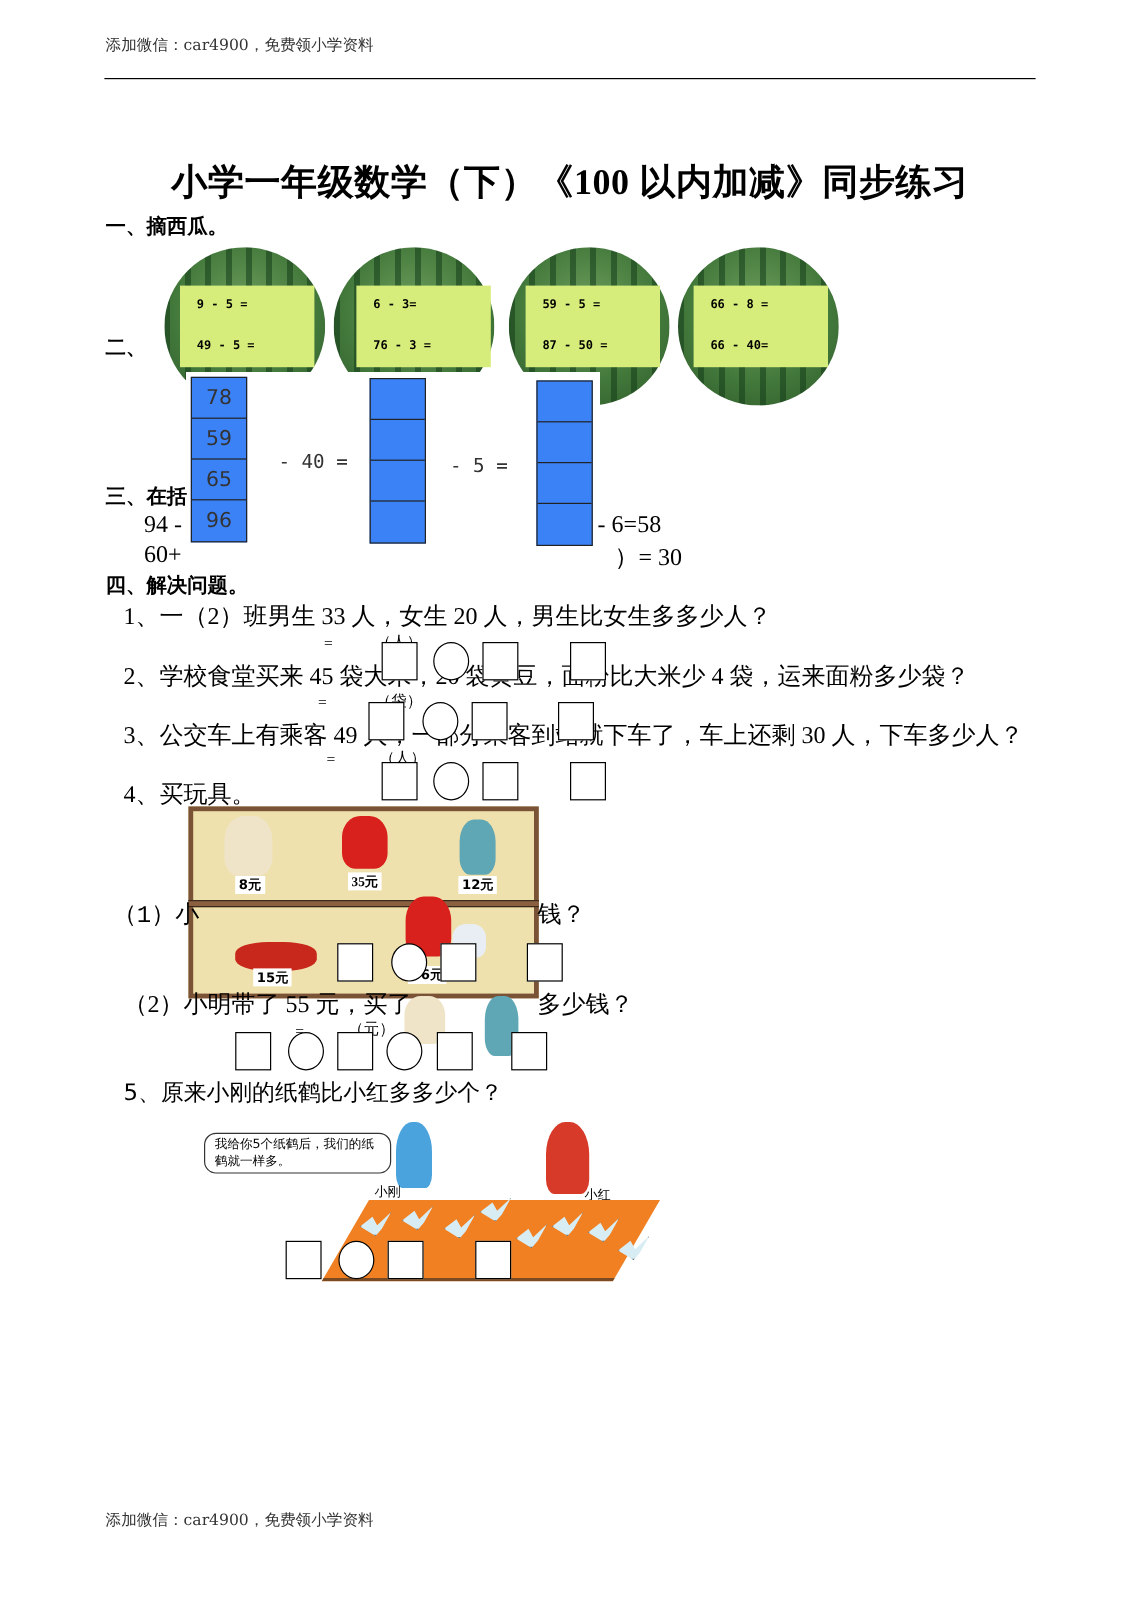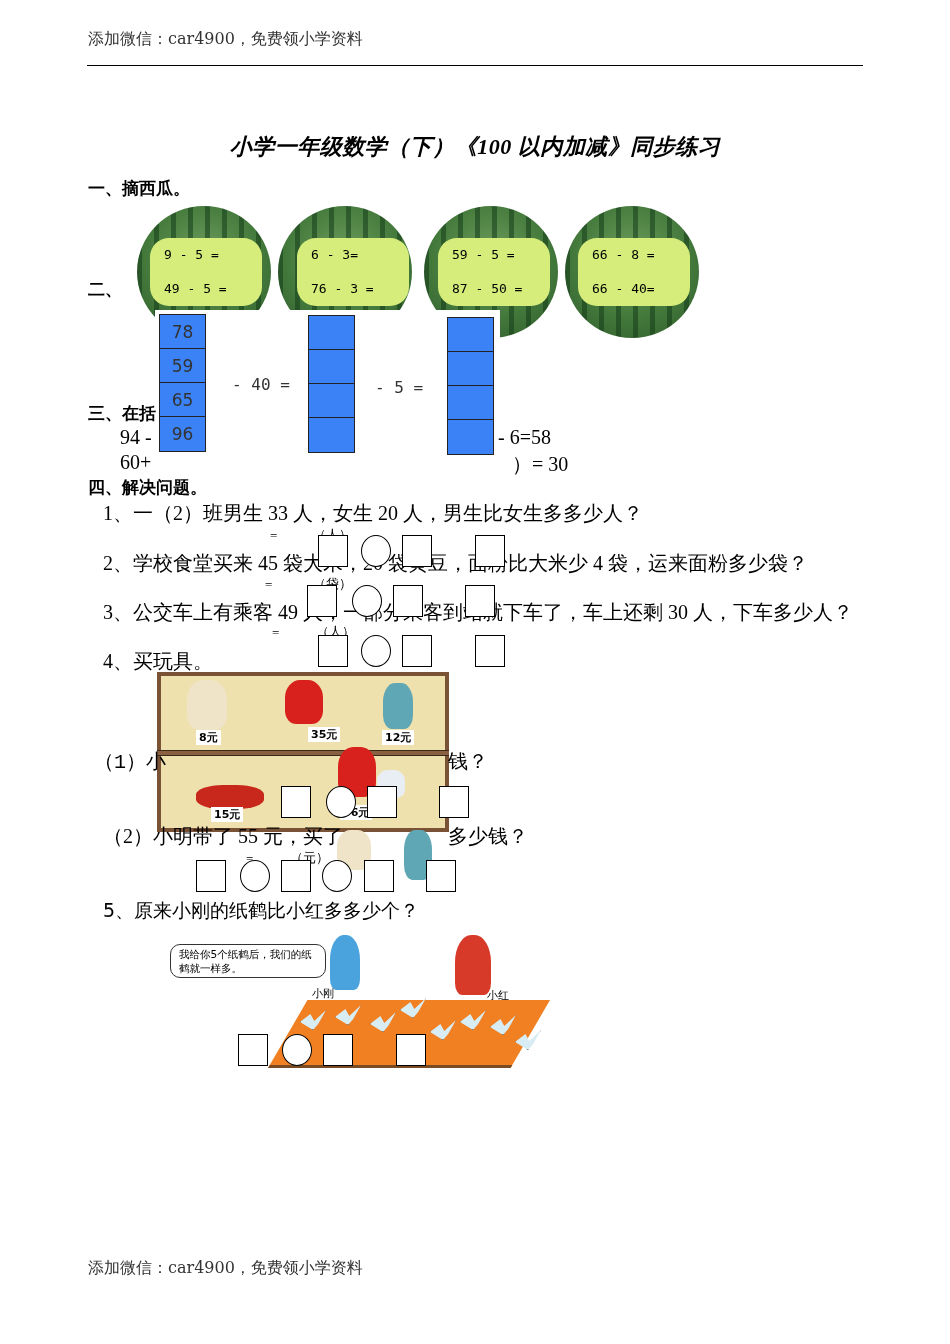--- a/index.html
+++ b/index.html
@@ -1,30 +1,30 @@
 <!DOCTYPE html>
 <html><head>
 <meta charset="utf-8">
 <style>
   * { box-sizing: border-box; margin: 0; padding: 0; }
   body { width: 950px; height: 1344px; background: #ffffff; position: relative; overflow: hidden;
          font-family: "Liberation Serif", "DejaVu Serif", serif; color: #000; }
   .abs { position: absolute; }
-  .header-note, .footer-note { font-family: "DejaVu Serif", serif; font-size: 16px; color: #333; }
+  .header-note, .footer-note { font-family: "DejaVu Serif", serif; font-size: 13px; color: #333; }
   .rule { left: 87px; width: 776px; height: 1px; background: #000; top: 65px; }
-  .title { top: 132px; left: 0; width: 950px; text-align: center; font-size: 22px; font-weight: bold; letter-spacing: 0.5px; font-style: italic; }
+  .title { top: 132px; left: 0; width: 950px; text-align: center; font-size: 30px; font-weight: bold; letter-spacing: 0.5px; }
   .sec { font-size: 17px; font-weight: bold; font-family: "DejaVu Sans", sans-serif; }
   .body-text { font-size: 20px; white-space: nowrap; }
   
   .melon { width: 134px; height: 132px; border-radius: 50%;
            background:
              repeating-linear-gradient(90deg, rgba(20,60,25,0.55) 0 5px, rgba(0,0,0,0) 5px 17px),
              radial-gradient(circle at 50% 40%, #6f9f5f 0%, #447a3c 55%, #2d5a2a 100%); }
   .melon-card { background: #d7ed7b; width: 112px; height: 68px; font-family: "DejaVu Sans Mono", monospace;
-                font-weight: normal; font-size: 13px; padding-left: 14px; border-radius: 19px; }
+                font-weight: bold; font-size: 10px; padding-left: 14px; }
   .melon-card div { height: 34px; line-height: 34px; }
   
   .stack { width: 47px; border: 1.5px solid #222; background: #3b82f6; }
   .stack .cell { height: 34px; border-bottom: 1.5px solid #222; font-family: "DejaVu Sans", sans-serif; font-size: 17px; color: #333;
                  text-align: center; line-height: 34px; }
   .stack .cell:last-child { border-bottom: none; }
   .op-text { font-family: "DejaVu Sans Mono", monospace; font-size: 16px; color: #333; }
   .box { border: 1.5px solid #000; background: #fff; width: 30px; height: 32px; }
   .circle { border: 1.5px solid #000; background: #fff; width: 30px; height: 32px; border-radius: 50%; }
   .small { font-size: 13px; }
@@ -136,21 +136,21 @@
 <div class="abs box" style="left:402px; top:635px;"></div>
 <div class="abs box" style="left:475px; top:635px;"></div>
 
 <div class="abs shelf"></div>
 <div class="abs shelf-divider"></div>
 
 <div class="abs toy" style="left:187px; top:680px; width:40px; height:50px; background:#efe4c8;"></div>
 <div class="abs price" style="left:196px; top:730px;">8元</div>
 
 <div class="abs toy" style="left:285px; top:680px; width:38px; height:44px; background:#d8201c;"></div>
-<div class="abs price" style="left:308px; top:727px;">35元</div>
+<div class="abs price" style="left:290px; top:727px;font-family:Liberation Serif, serif;">35元</div>
 
 <div class="abs toy" style="left:383px; top:683px; width:30px; height:46px; background:#5fa7b4;"></div>
 <div class="abs price" style="left:382px; top:730px;">12元</div>
 
 <div class="abs body-text" style="left:94px; top:748px;font-family:Liberation Mono, monospace;">（1）小</div>
 <div class="abs body-text" style="left:448px; top:748px;">钱？</div>
 
 <div class="abs toy" style="left:338px; top:747px; width:38px; height:50px; background:#d8201c;"></div>
 <div class="abs toy" style="left:377px; top:770px; width:28px; height:28px; background:#e9eef5;"></div>
 <div class="abs toy" style="left:196px; top:785px; width:68px; height:24px; background:#c8281c; border-radius: 40%;"></div>

